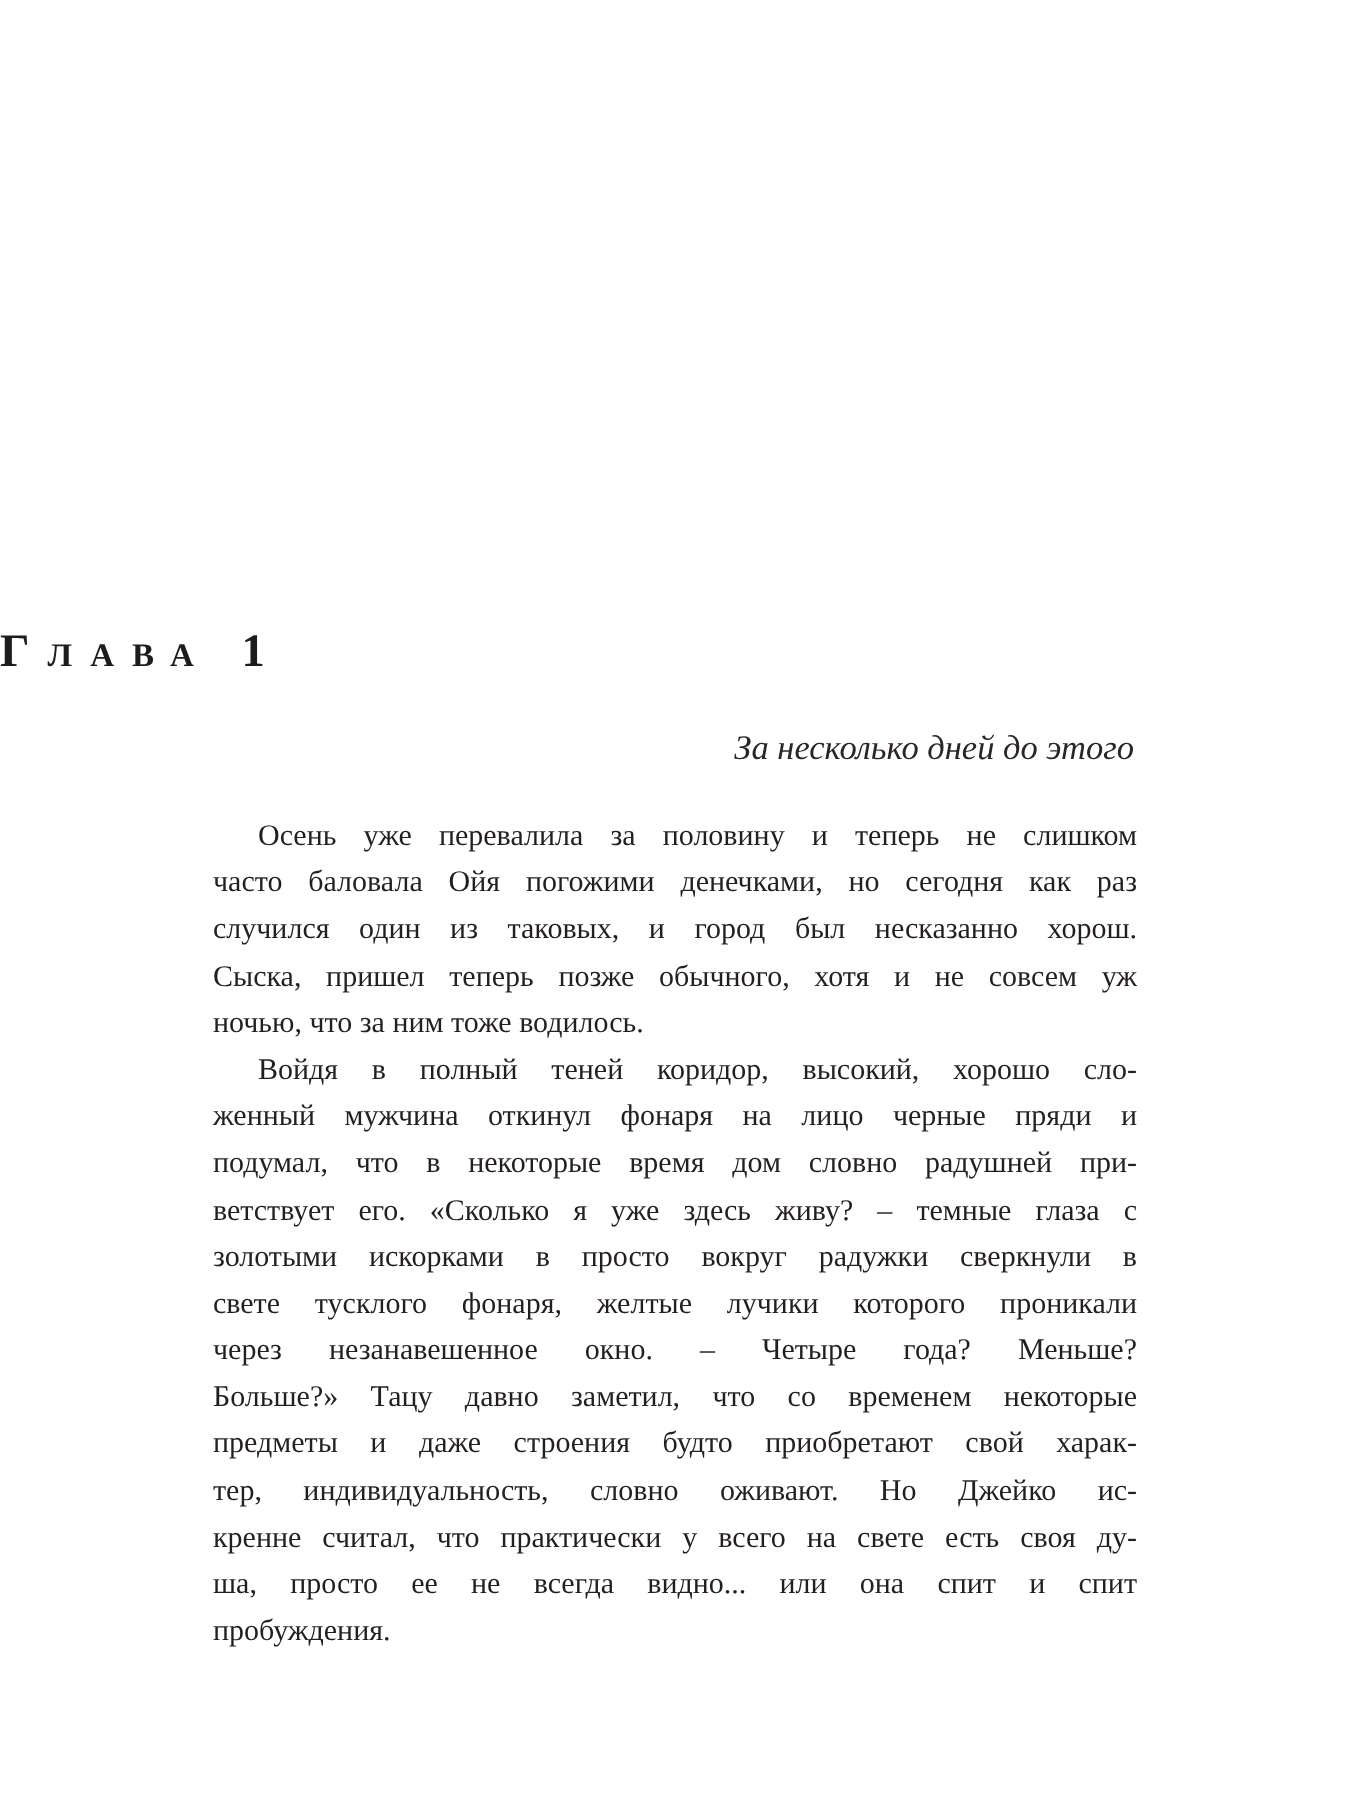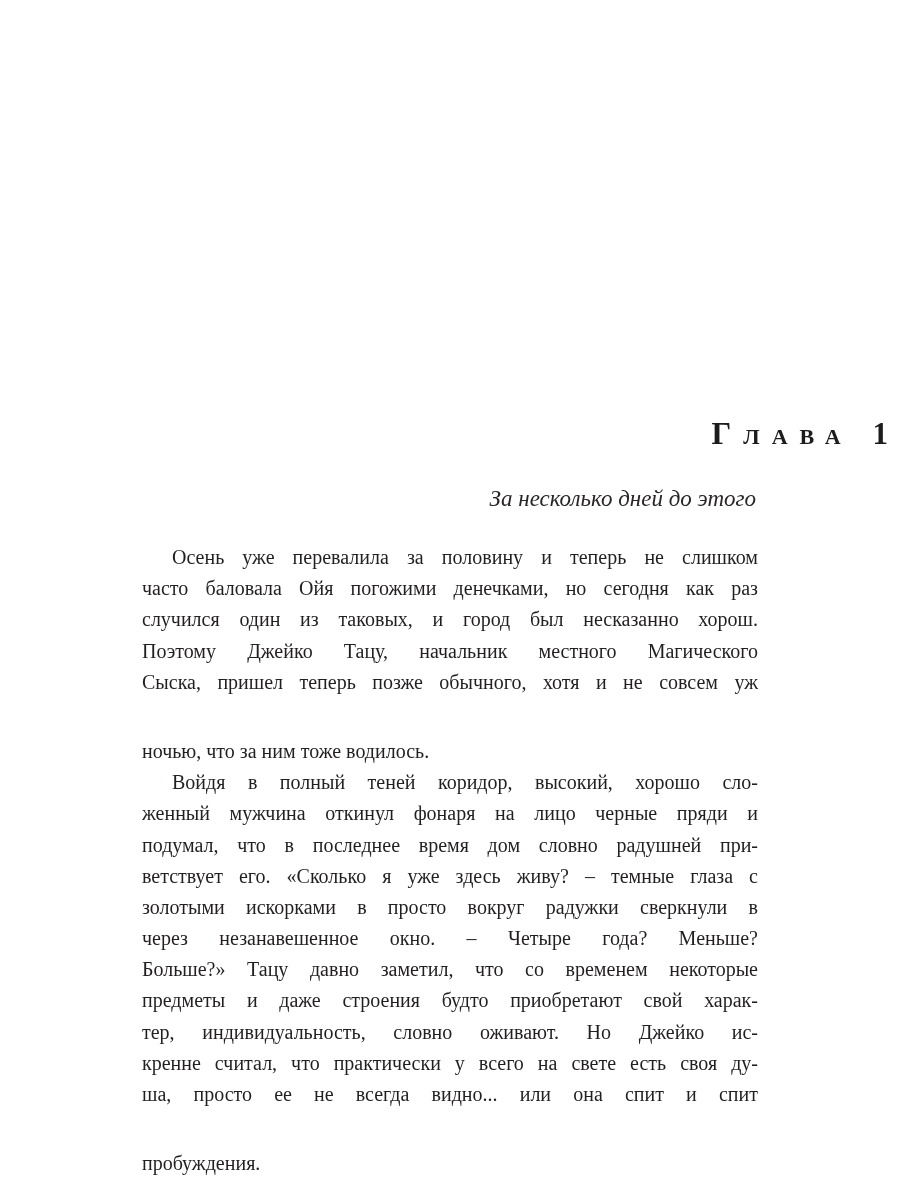--- a/index.html
+++ b/index.html
@@ -19,21 +19,21 @@
       position: absolute;
       left: 0; top: 0;
       width: 900px; height: 1200px;
       background: #ffffff;
     }
     .chapter-title {
       position: absolute;
       left: 0;
       width: 900px;
       top: 416px;
-      text-align: right;
+      text-align: left;
       font-size: 31px;
       font-weight: bold;
       letter-spacing: 12px;
       font-variant: small-caps;
       color: #1e1b1c;
     }
     .epigraph {
       position: absolute;
       right: 144px;
       top: 486px;
@@ -55,21 +55,20 @@
       text-align: justify;
       text-align-last: justify;
       white-space: nowrap;
       overflow: visible;
     }
     .line.indent {
       padding-left: 30px;
     }
     .line.last {
       text-align-last: left;
-      margin-top: 38px;
     }
     .line-inner {
       display: inline-block;
       width: 100%;
       text-align: justify;
       text-align-last: justify;
       white-space: normal;
     }
     .line.last .line-inner {
       text-align-last: left;
@@ -85,29 +84,29 @@
 
   <div class="chapter-title">Глава 1</div>
 
   <div class="epigraph">За несколько дней до этого</div>
 
   <div class="body-text">
 
     <div class="line indent"><span class="line-inner">Осень уже перевалила за половину и теперь не слишком</span></div>
     <div class="line"><span class="line-inner">часто баловала Ойя погожими денечками, но сегодня как раз</span></div>
     <div class="line"><span class="line-inner">случился один из таковых, и город был несказанно хорош.</span></div>
-    <div class="line"><span class="line-inner">Поэтому Джейко Тацу, начальник местного Магического</span></div>
     <div class="line"><span class="line-inner">Сыска, пришел теперь позже обычного, хотя и не совсем уж</span></div>
     <div class="line last"><span class="line-inner">ночью, что за ним тоже водилось.</span></div>
 
     <div class="line indent"><span class="line-inner">Войдя в полный теней коридор, высокий, хорошо сло-</span></div>
     <div class="line"><span class="line-inner">женный мужчина откинул фонаря на лицо черные пряди и</span></div>
-    <div class="line"><span class="line-inner">подумал, что в последнее время дом словно радушней при-</span></div>
+    <div class="line"><span class="line-inner">подумал, что в некоторые время дом словно радушней при-</span></div>
     <div class="line"><span class="line-inner">ветствует его. «Сколько я уже здесь живу? – темные глаза с</span></div>
     <div class="line"><span class="line-inner">золотыми искорками в просто вокруг радужки сверкнули в</span></div>
+    <div class="line"><span class="line-inner">свете тусклого фонаря, желтые лучики которого проникали</span></div>
     <div class="line"><span class="line-inner">через незанавешенное окно. – Четыре года? Меньше?</span></div>
     <div class="line"><span class="line-inner">Больше?» Тацу давно заметил, что со временем некоторые</span></div>
     <div class="line"><span class="line-inner">предметы и даже строения будто приобретают свой харак-</span></div>
     <div class="line"><span class="line-inner">тер, индивидуальность, словно оживают. Но Джейко ис-</span></div>
     <div class="line"><span class="line-inner">кренне считал, что практически у всего на свете есть своя ду-</span></div>
     <div class="line"><span class="line-inner">ша, просто ее не всегда видно... или она спит и спит</span></div>
     <div class="line last"><span class="line-inner">пробуждения.</span></div>
   </div>
 
 </div>

